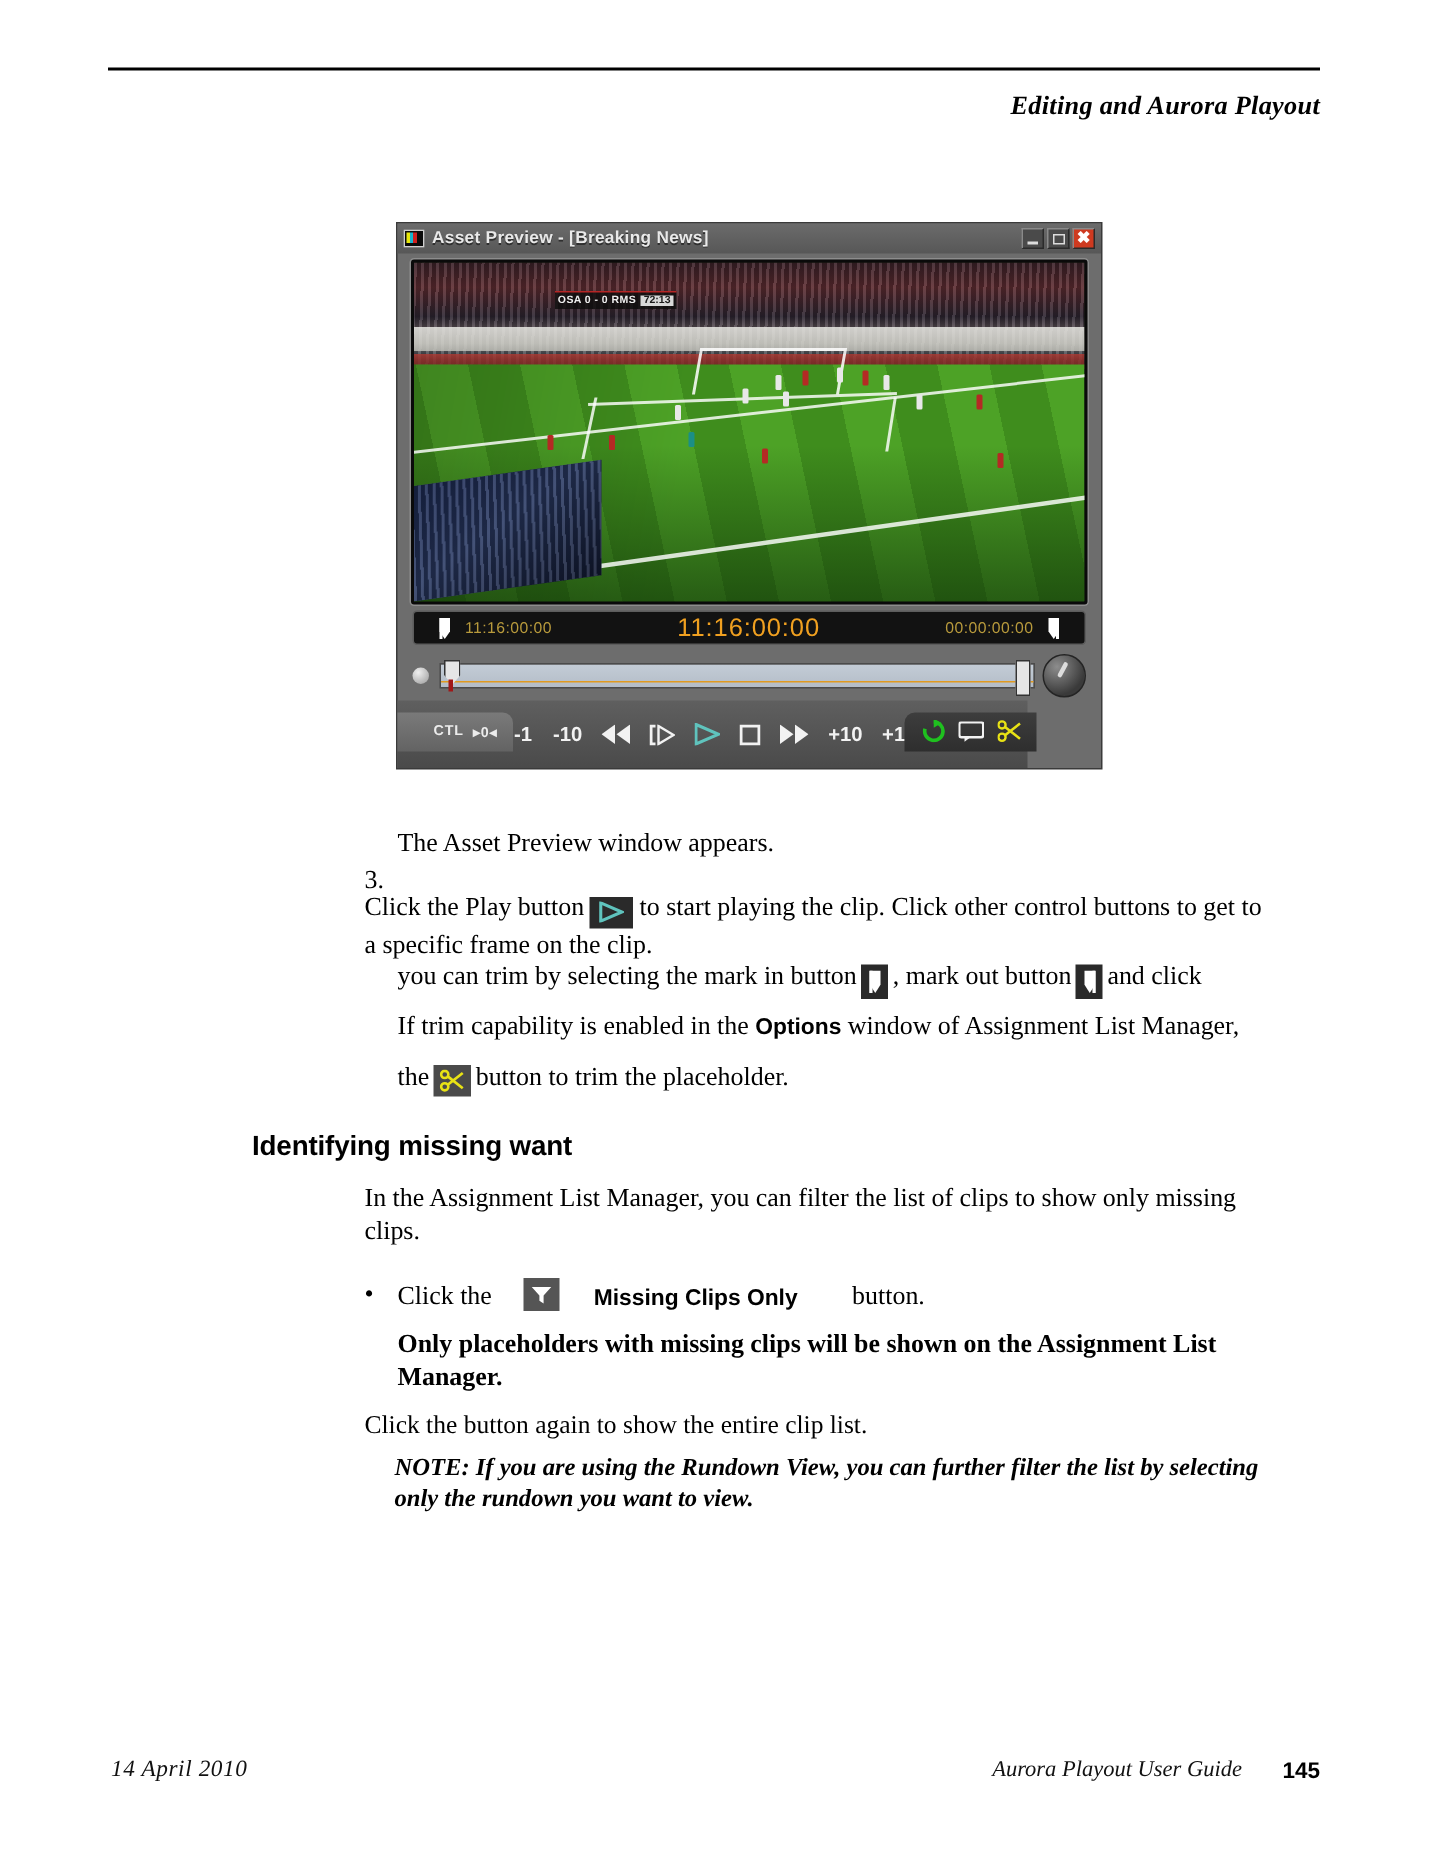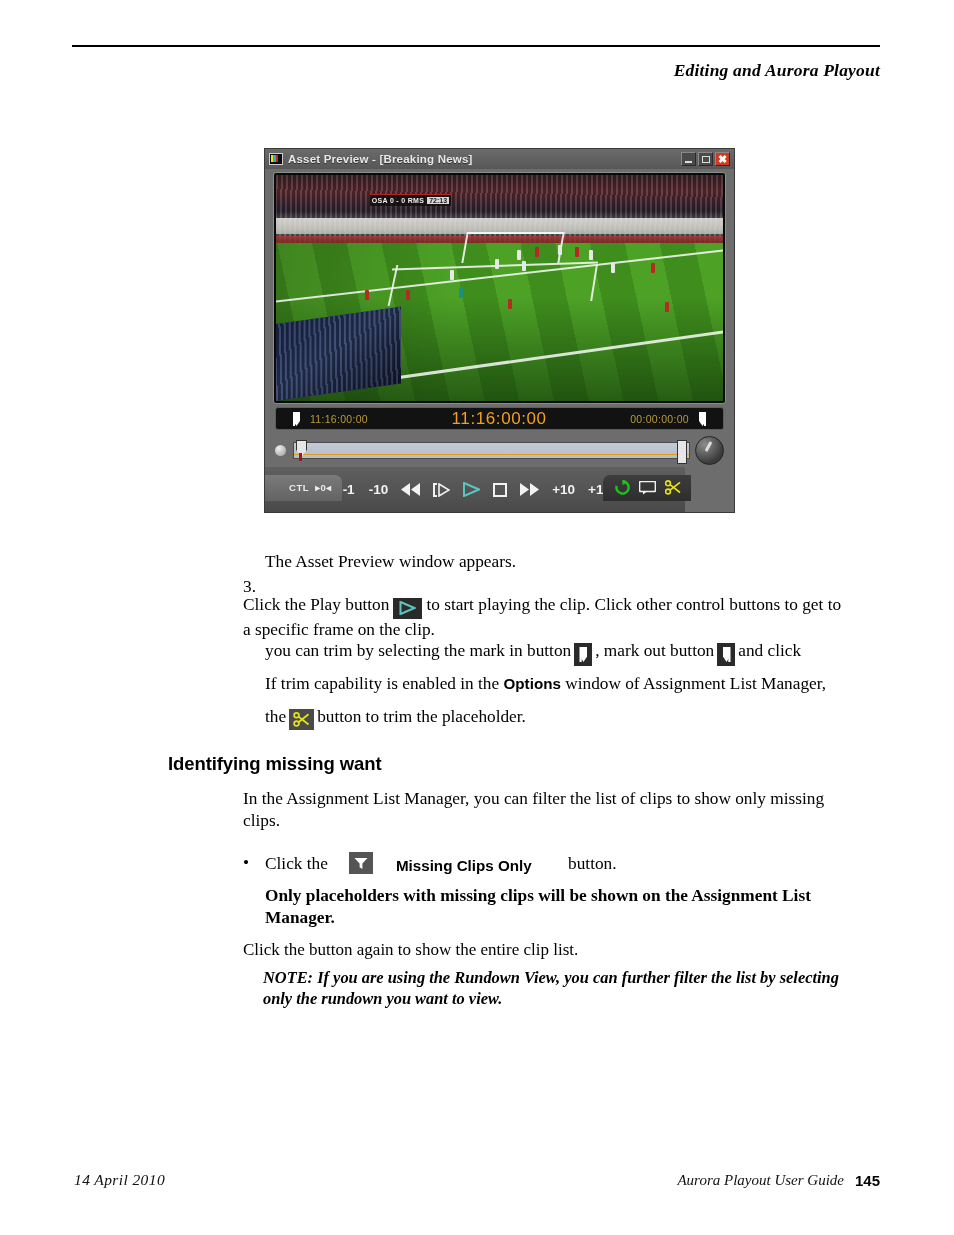--- a/index.html
+++ b/index.html
@@ -31,21 +31,21 @@
     background:#ffffff;
   }
   .footer-left {
     position:absolute; left:74px; top:1171px;
     font-family:"Liberation Serif", serif;
     font-style:italic; font-size:15.5px; color:#111;
     letter-spacing:.4px;
   }
   .footer-right {
     position:absolute; right:74px; top:1172px;
-    display:flex; align-items:center; gap:11px;
+    display:flex; align-items:center; gap:27px;
   }
   .footer-guide {
     font-family:"Liberation Serif", serif;
     font-style:italic; font-size:15px; color:#111;
   }
   .footer-pageno {
     font-family:"Liberation Sans", sans-serif;
     font-weight:bold; font-size:15px; color:#000;
   }
   .bold-sans { font-family:"Liberation Sans", sans-serif; font-weight:bold; font-size:15.2px; }

